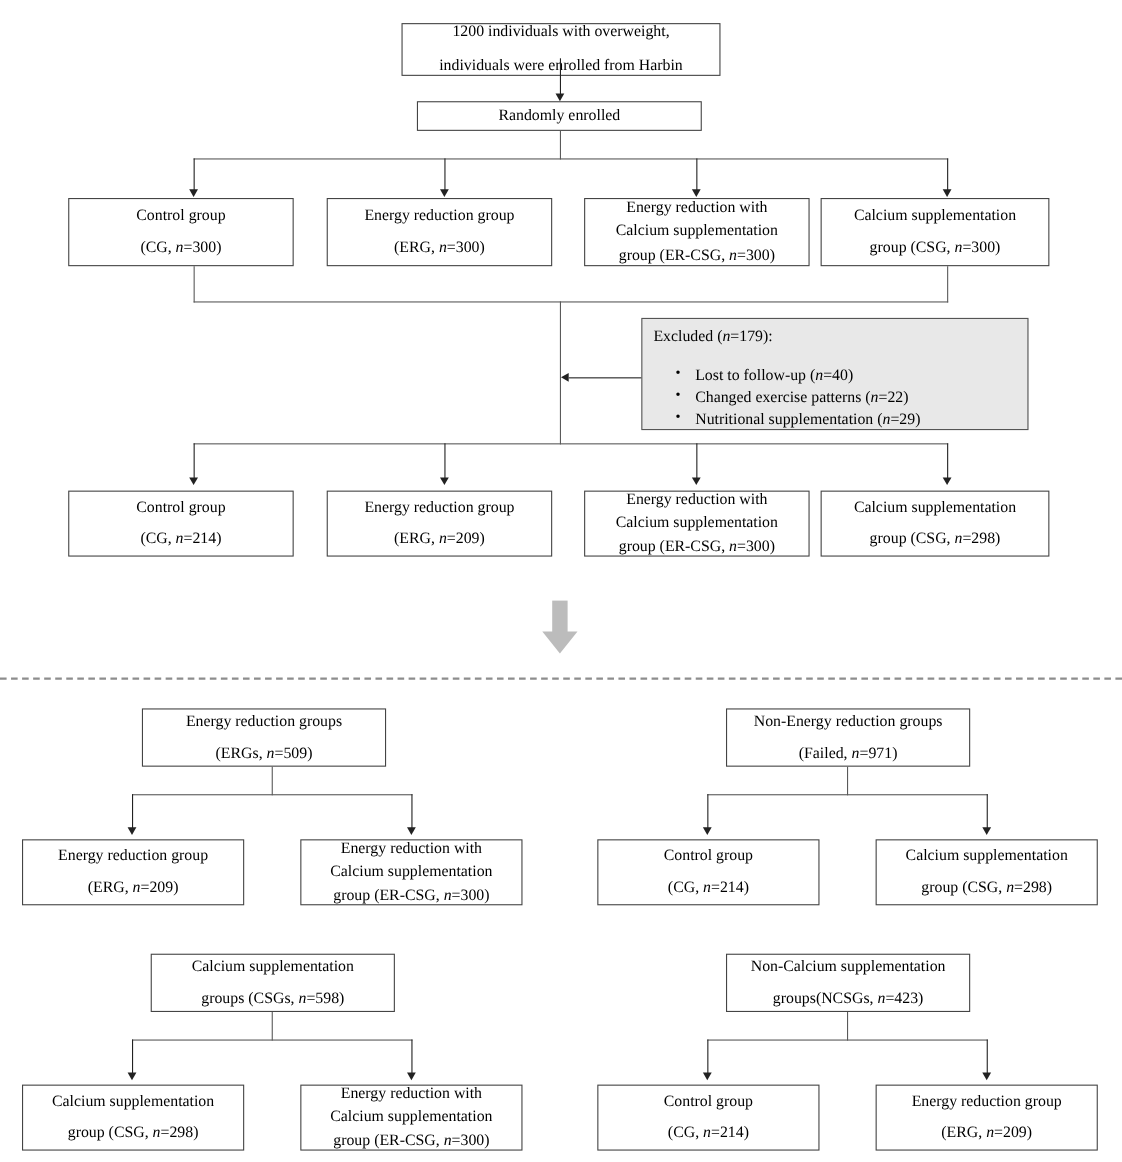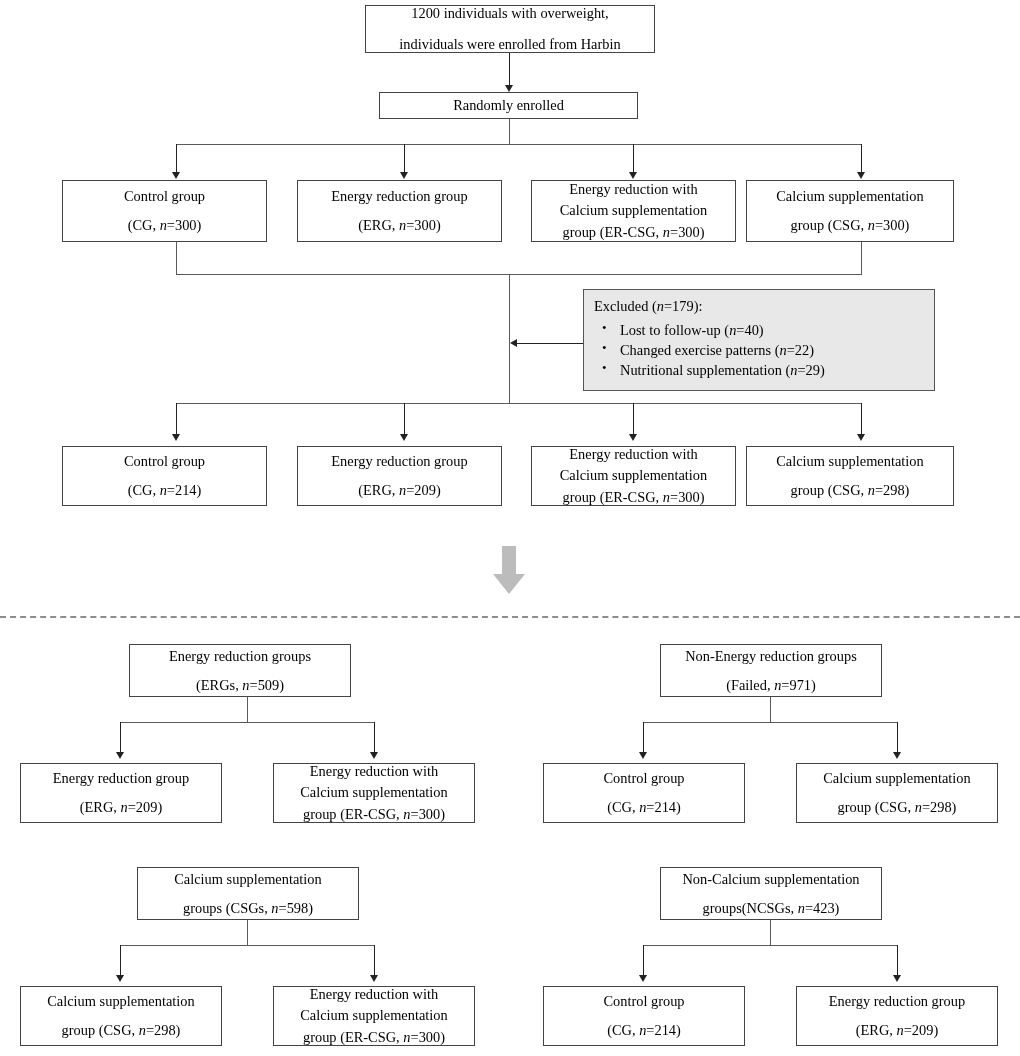--- a/index.html
+++ b/index.html
@@ -10,22 +10,22 @@
   .box{position:absolute;box-sizing:border-box;border:1.3px solid #444;
        background:#fff;display:flex;flex-direction:column;align-items:center;
        justify-content:center;text-align:center;font-size:14.4px;line-height:1.45;
        padding:3px 5px;}
   .box .l2{margin-top:8px;}
   .box.tight .l2{margin-top:2px;}
 
   .excl{position:absolute;box-sizing:border-box;border:1.3px solid #555;
         background:#e8e8e8;font-size:14.4px;line-height:1.40;
         padding:6px 10px 6px 10px;text-align:left;}
-  .excl .hd{margin:0 0 4px 0;}
-  .excl ul{margin:0;padding:0;list-style:none;}
+  .excl .hd{margin:0 0 15px 0;}
+  .excl ul{margin:12px;padding:0;list-style:none;}
   .excl li{position:relative;padding-left:26px;margin:0;}
   .excl li:before{content:"\2022";position:absolute;left:8px;top:-1px;font-size:13px;}
 
   em.n{font-style:italic;}
 
   
   .ln{position:absolute;background:#5a5a5a;}
   .vl{width:1.3px;}
   .hl{height:1.3px;}
   .ln.dk{background:#222;}
@@ -44,21 +44,21 @@
        border-left:16px solid transparent;border-right:16px solid transparent;
        border-top:20px solid #bcbcbc;}
 
   .divider{position:absolute;height:0;border-top:2px dashed #8d8d8d;width:1020px;left:0;}
 </style>
 </head>
 <body>
 
 <div id="stage">
 
-  <div class="box" style="left:365px;top:5px;width:290px;height:48px;">
+  <div class="box" style="left:365px;top:21px;width:290px;height:48px;">
     <span>1200 individuals with overweight,</span>
     <span class="l2" style="margin-top:10px;">individuals were enrolled  from Harbin</span>
   </div>
 
   <div class="ln vl dk" style="left:509px;top:53px;height:33px;"></div>
   <div class="arw" style="left:505px;top:85px;"></div>
 
   <div class="box" style="left:379px;top:92px;width:259px;height:27px;">
     <span>Randomly enrolled</span>
   </div>

